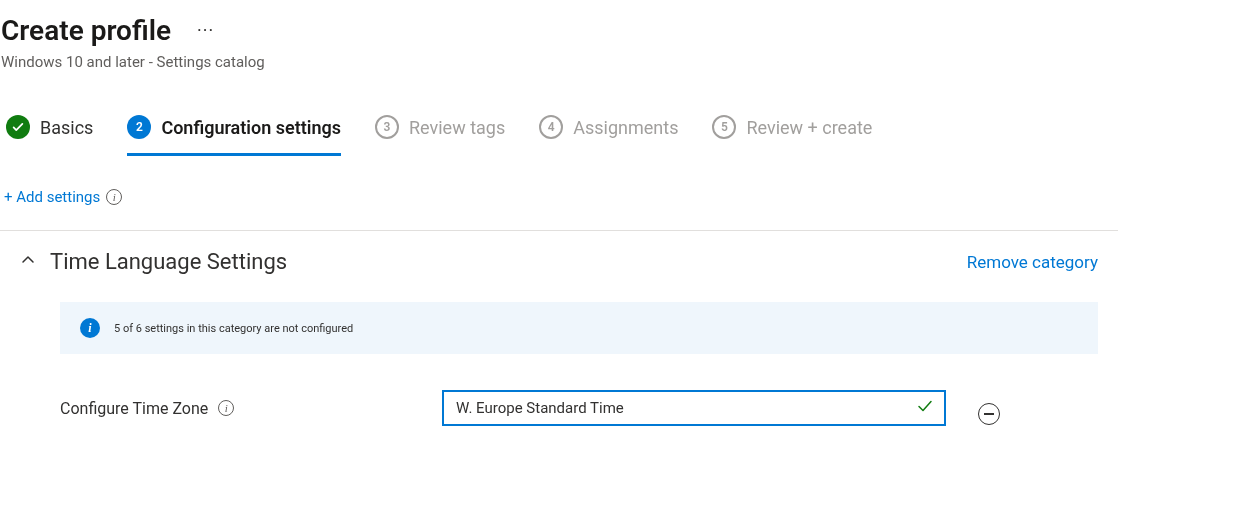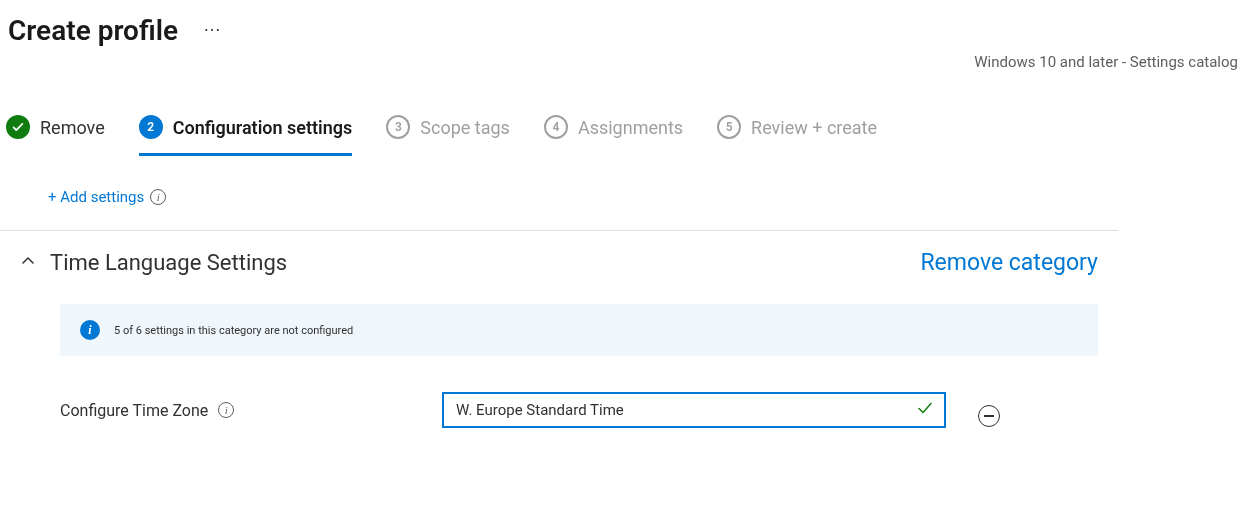--- a/index.html
+++ b/index.html
@@ -6,22 +6,21 @@
     body {
       font-family: "Segoe UI", -apple-system, BlinkMacSystemFont, Roboto, sans-serif;
       background: #ffffff;
       color: #323130;
       width: 1238px;
       height: 522px;
       overflow: hidden;
       position: relative;
     }
     .header {
-      padding: 14px 0 0 12px;
-      text-align: right;
+      padding: 14px 0 0 5px;
     }
     .title-row {
       display: flex;
       align-items: center;
       gap: 20px;
     }
     .page-title {
       font-size: 28px;
       font-weight: 600;
       color: #1b1a19;
@@ -94,21 +93,20 @@
       margin-top: 32px;
       padding-left: 4px;
       display: flex;
       align-items: center;
       gap: 6px;
     }
     .add-settings-link {
       color: #0078d4;
       font-size: 15px;
       cursor: pointer;
-      margin-left: 44px;
     }
     .info-icon {
       width: 16px;
       height: 16px;
       border: 1px solid #605e5c;
       border-radius: 50%;
       display: inline-flex;
       align-items: center;
       justify-content: center;
       font-size: 11px;
@@ -138,21 +136,21 @@
     .chevron {
       cursor: pointer;
     }
     .category-title {
       font-size: 22px;
       font-weight: 400;
       color: #323130;
     }
     .remove-link {
       color: #0078d4;
-      font-size: 23px;
+      font-size: 17px;
       cursor: pointer;
     }
     .info-banner {
       background: #eff6fc;
       margin: 28px 140px 0 60px;
       padding: 16px 20px;
       display: flex;
       align-items: center;
       gap: 14px;
     }
@@ -241,29 +239,29 @@
   <div class="subtitle">Windows 10 and later - Settings catalog</div>
 </div>
 
 <div class="wizard-steps">
   <div class="step done">
     <span class="step-circle done">
       <svg class="check-svg" viewBox="0 0 16 16" fill="none">
           <path d="M3 8.5l3 3 7-7" stroke="#fff" stroke-width="2" stroke-linecap="round" stroke-linejoin="round"></path>
         </svg>
     </span>
-    <span class="step-label">Remove</span>
+    <span class="step-label">Basics</span>
   </div>
   <div class="step active">
     <span class="step-circle active">2</span>
     <span class="step-label">Configuration settings</span>
   </div>
   <div class="step pending">
     <span class="step-circle pending">3</span>
-    <span class="step-label">Scope tags</span>
+    <span class="step-label">Review tags</span>
   </div>
   <div class="step pending">
     <span class="step-circle pending">4</span>
     <span class="step-label">Assignments</span>
   </div>
   <div class="step pending">
     <span class="step-circle pending">5</span>
     <span class="step-label">Review + create</span>
   </div>
 </div>

